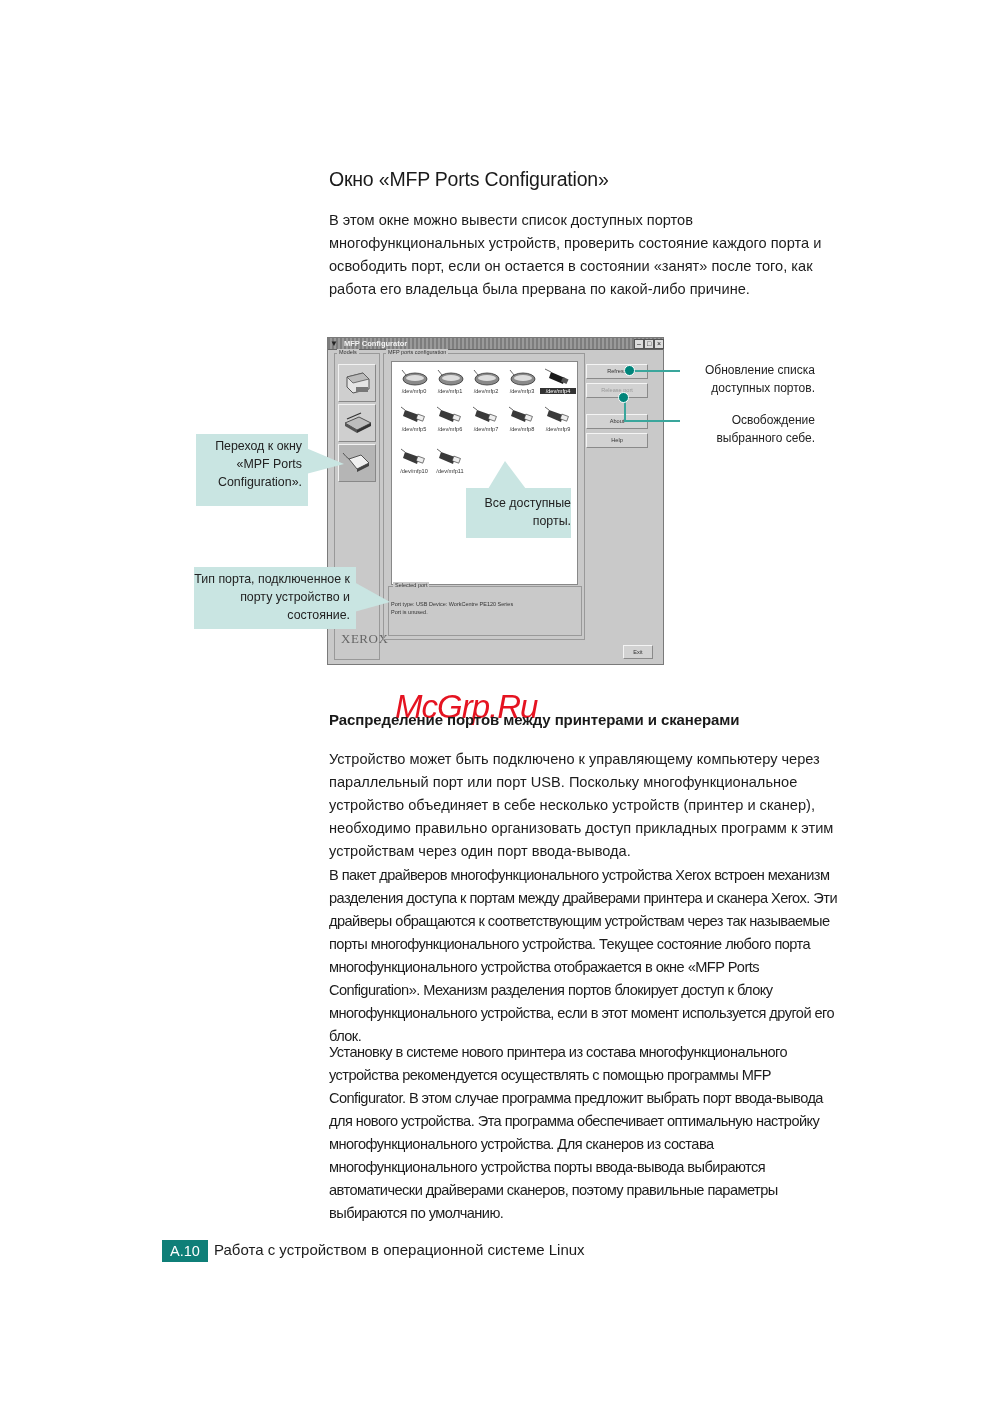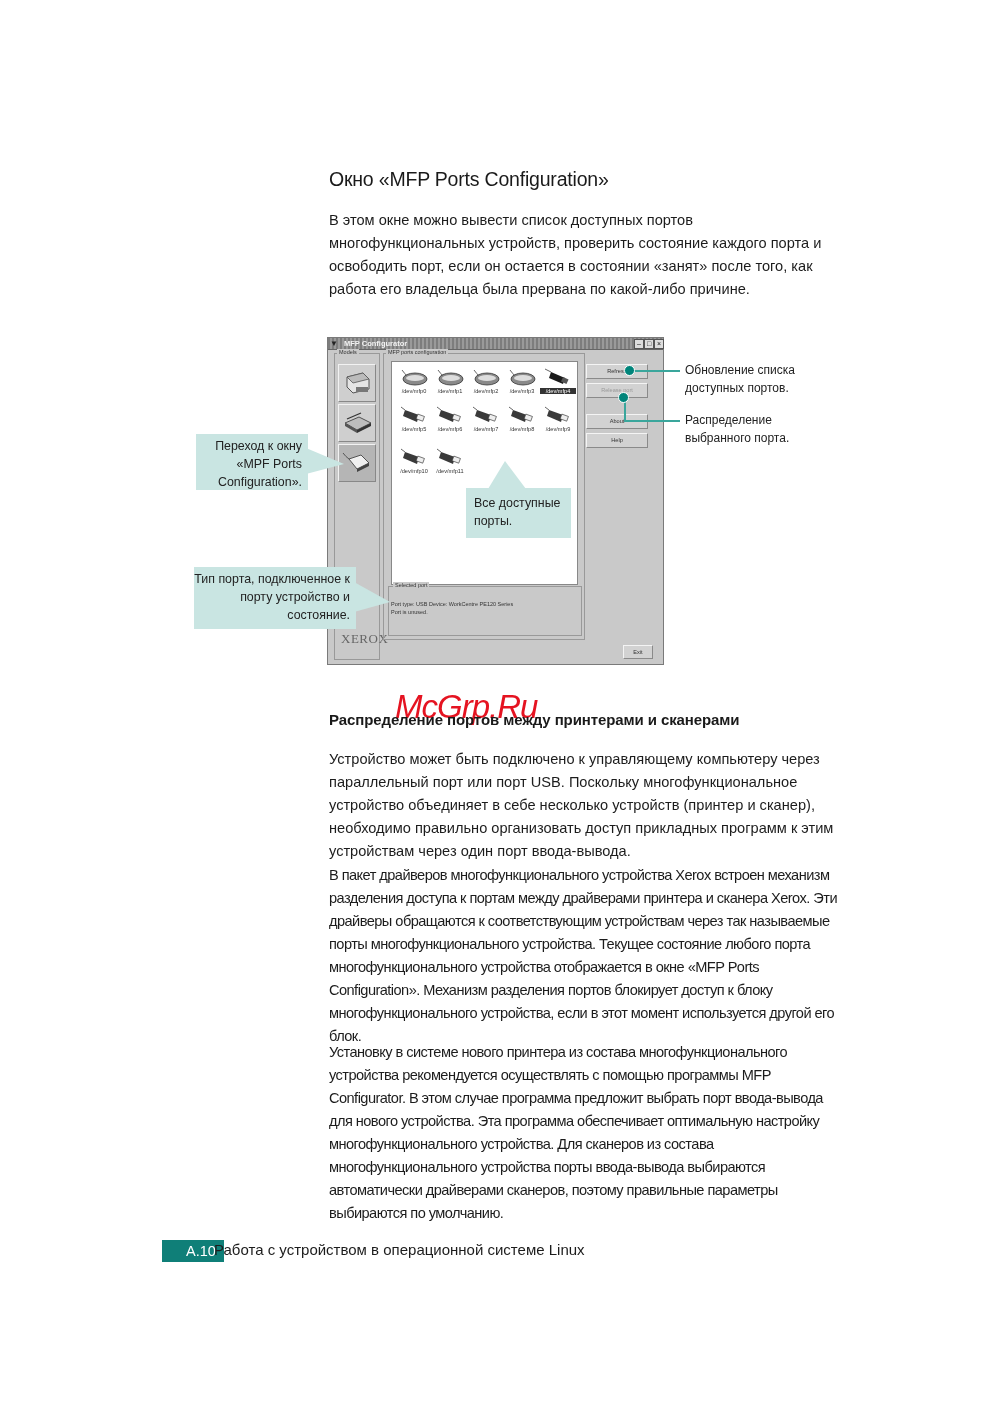--- a/index.html
+++ b/index.html
@@ -42,34 +42,34 @@
   .selinfo { position:absolute; left:63px; top:262px; font-size:5.5px; color:#333; line-height:8px; }
   .rbtn { position:absolute; left:258px; width:60px; height:13px; background:#d2d2d2;
           border:1px solid #f4f4f4; border-right-color:#8a8a8a; border-bottom-color:#8a8a8a;
           font-size:5.6px; text-align:center; line-height:13px; color:#333; }
   .rbtn.disabled { color:#999; }
   .exitbtn { position:absolute; left:295px; top:307px; width:28px; height:12px; background:#d2d2d2;
              border:1px solid #f4f4f4; border-right-color:#8a8a8a; border-bottom-color:#8a8a8a;
              font-size:5.6px; text-align:center; line-height:12px; color:#333; }
 
   
-  .callout { background:#c9e5e2; font-size:12.4px; line-height:18px; color:#222; box-sizing:border-box; }
-  .c-left1 { left:196px; top:434px; width:112px; height:56px; text-align:right; padding:3px 6px 0 0; }
+  .callout { background:#c9e5e2; font-size:12.4px; line-height:18px; color:#222; box-sizing:border-box;text-align:right; }
+  .c-left1 { left:196px; top:434px; width:112px; height:72px; text-align:right; padding:3px 6px 0 0; }
   .c-left2 { left:194px; top:567px; width:162px; height:62px; text-align:right; padding:3px 6px 0 0; }
   .c-mid { left:466px; top:488px; width:105px; height:50px; padding:6px 0 0 8px; }
-  .right-note { left:685px; font-size:12px; line-height:18px; color:#222; }
+  .right-note { left:685px; font-size:12px; line-height:18px; color:#222;text-align:right; }
   .rn1 { top:361px; }
   .rn2 { top:411px; }
   .dot { position:absolute; width:9px; height:9px; border-radius:50%; background:#00847a; border:1.5px solid #fff; }
   .line { position:absolute; background:#3aa69c; }
 
   .watermark { left:395px; top:688px; font-size:33px; color:#e3000f; font-style:italic; font-family:"Liberation Sans", sans-serif; letter-spacing:-1px; opacity:0.92; }
 
   .footer-badge { left:162px; top:1240px; width:46px; height:22px; background:#0f7f78; color:#fff;
-                  font-size:14.5px; line-height:22px; text-align:center;padding-left:16px; }
+                  font-size:14.5px; line-height:22px; text-align:center; }
   .footer-text { left:214px; top:1241px; font-size:15px; color:#1c1c1c; }
 </style>
 </head>
 <body>
 
 <div class="abs h1">Окно «MFP Ports Configuration»</div>
 <div class="abs para p1">В этом окне можно вывести список доступных портов многофункциональных устройств, проверить состояние каждого порта и освободить порт, если он остается в состоянии «занят» после того, как работа его владельца была прервана по какой-либо причине.</div>
 
 <div class="abs win">
   <div class="titlebar">
@@ -243,21 +243,21 @@
 </svg>
 <div class="abs callout c-mid">Все доступные порты.</div>
 
 <div class="line" style="left:630px; top:370px; width:50px; height:1.5px;"></div>
 <div class="dot" style="left:624px; top:365px;"></div>
 <div class="line" style="left:624px; top:398px; width:1.5px; height:22px;"></div>
 <div class="line" style="left:624px; top:420px; width:56px; height:1.5px;"></div>
 <div class="dot" style="left:618px; top:392px;"></div>
 
 <div class="abs right-note rn1" style="width:130px">Обновление списка доступных портов.</div>
-<div class="abs right-note rn2" style="width:130px">Распределение выбранного порта.</div>
+<div class="abs right-note rn2" style="width:130px">Освобождение выбранного себе.</div>
 
 <div class="abs watermark">McGrp.Ru</div>
 
 <div class="abs h2">Распределение портов между принтерами и сканерами</div>
 <div class="abs para p2">Устройство может быть подключено к управляющему компьютеру через параллельный порт или порт USB. Поскольку многофункциональное устройство объединяет в себе несколько устройств (принтер и сканер), необходимо правильно организовать доступ прикладных программ к этим устройствам через один порт ввода-вывода.</div>
 <div class="abs para p3 cond">В пакет драйверов многофункционального устройства Xerox встроен механизм разделения доступа к портам между драйверами принтера и сканера Xerox. Эти драйверы обращаются к соответствующим устройствам через так называемые порты многофункционального устройства. Текущее состояние любого порта многофункционального устройства отображается в окне «MFP Ports Configuration». Механизм разделения портов блокирует доступ к блоку многофункционального устройства, если в этот момент используется другой его блок.</div>
 <div class="abs para p4 cond">Установку в системе нового принтера из состава многофункционального устройства рекомендуется осуществлять с помощью программы MFP Configurator. В этом случае программа предложит выбрать порт ввода-вывода для нового устройства. Эта программа обеспечивает оптимальную настройку многофункционального устройства. Для сканеров из состава многофункционального устройства порты ввода-вывода выбираются автоматически драйверами сканеров, поэтому правильные параметры выбираются по умолчанию.</div>
 
 <div class="abs footer-badge">A.10</div>
 <div class="abs footer-text">Работа с устройством в операционной системе Linux</div>

